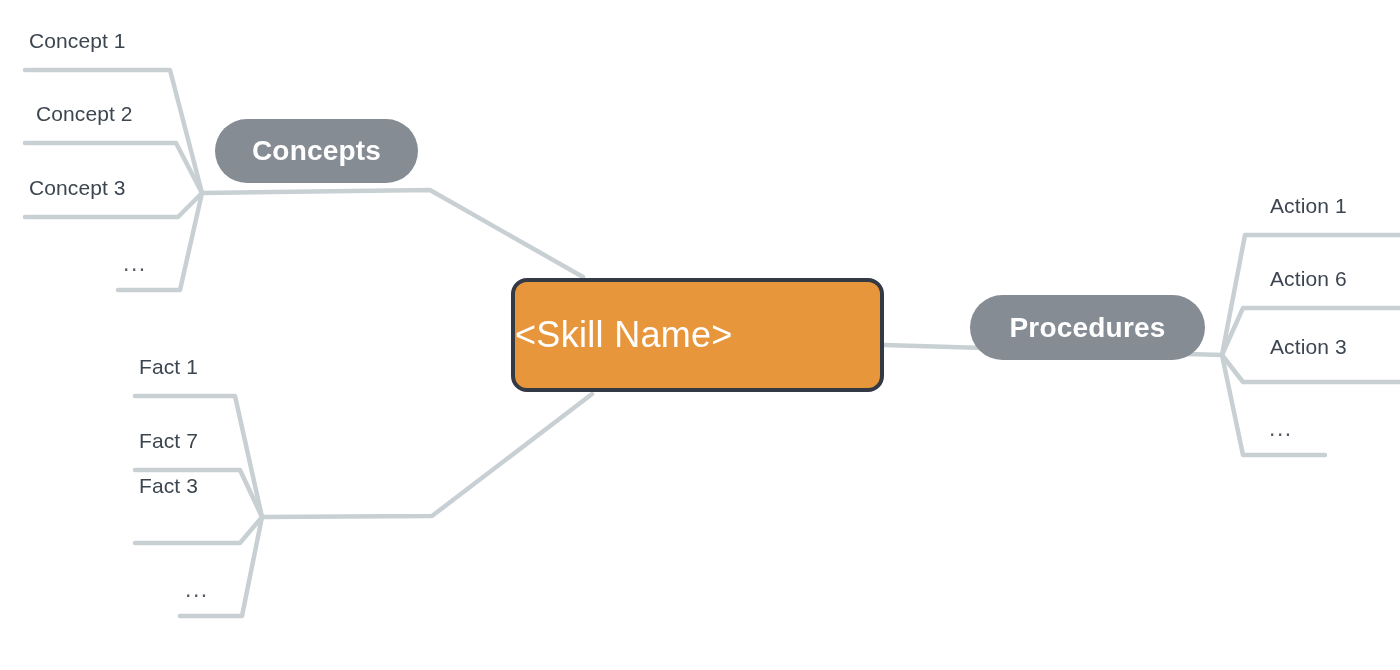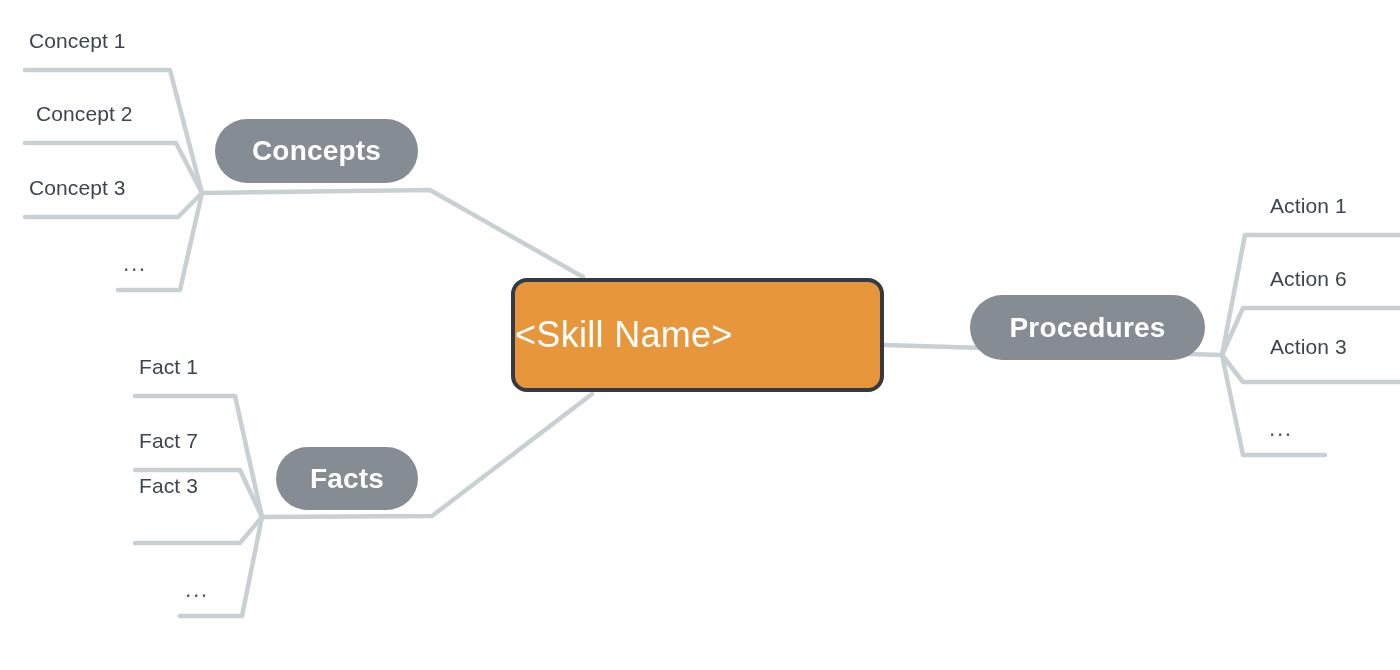--- a/index.html
+++ b/index.html
@@ -108,23 +108,20 @@
 
   <div class="leaf-label" style="left:1270px; top:194px;">Action 1</div>
   <div class="leaf-label" style="left:1270px; top:267px;">Action 6</div>
   <div class="leaf-label" style="left:1270px; top:335px;">Action 3</div>
   <div class="leaf-label ellipsis" style="left:1269px; top:415px;">...</div>
 
   <div class="branch-pill" style="left:215px; top:119px; width:203px; height:64px;">
     <span>Concepts</span>
   </div>
 
-  <div class="branch-pill" style="left:276px; top:447px; width:142px; height:63px;">
-    <span>Facts</span>
-  </div>
 
   <div class="branch-pill" style="left:970px; top:283px; width:235px; height:65px;margin-top:12px;">
     <span>Procedures</span>
   </div>
 
   <div class="center-node" style="left:511px; top:278px; width:373px; height:114px;">
     <span>&lt;Skill Name&gt;</span>
   </div>
 
 </div>

